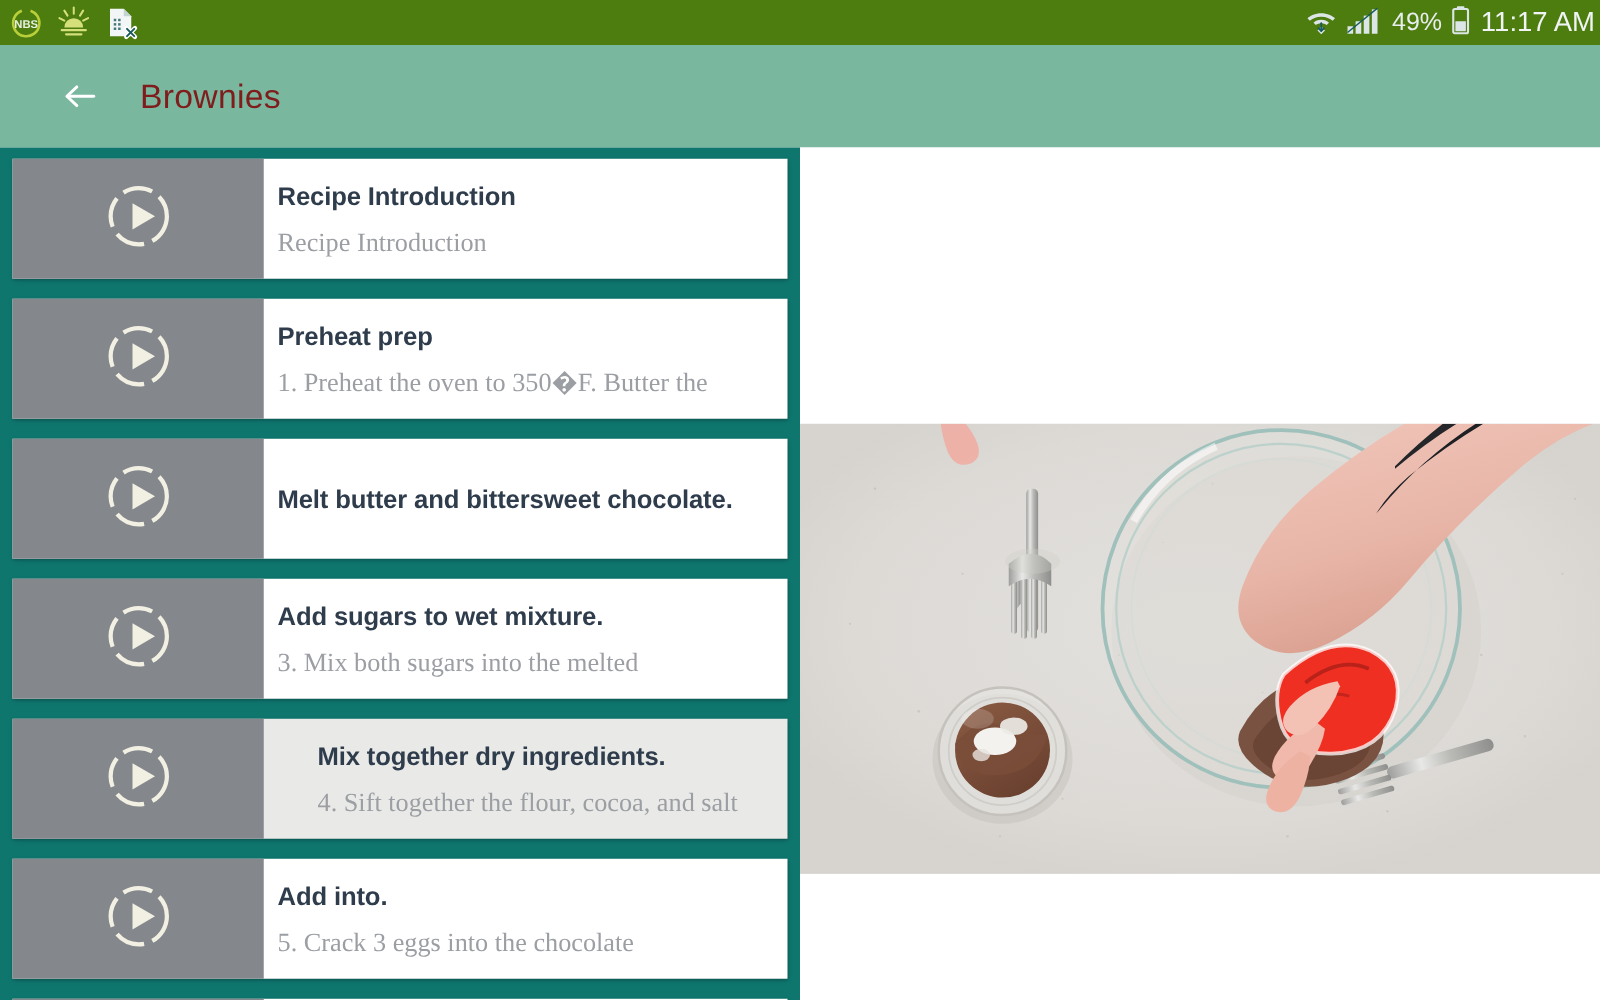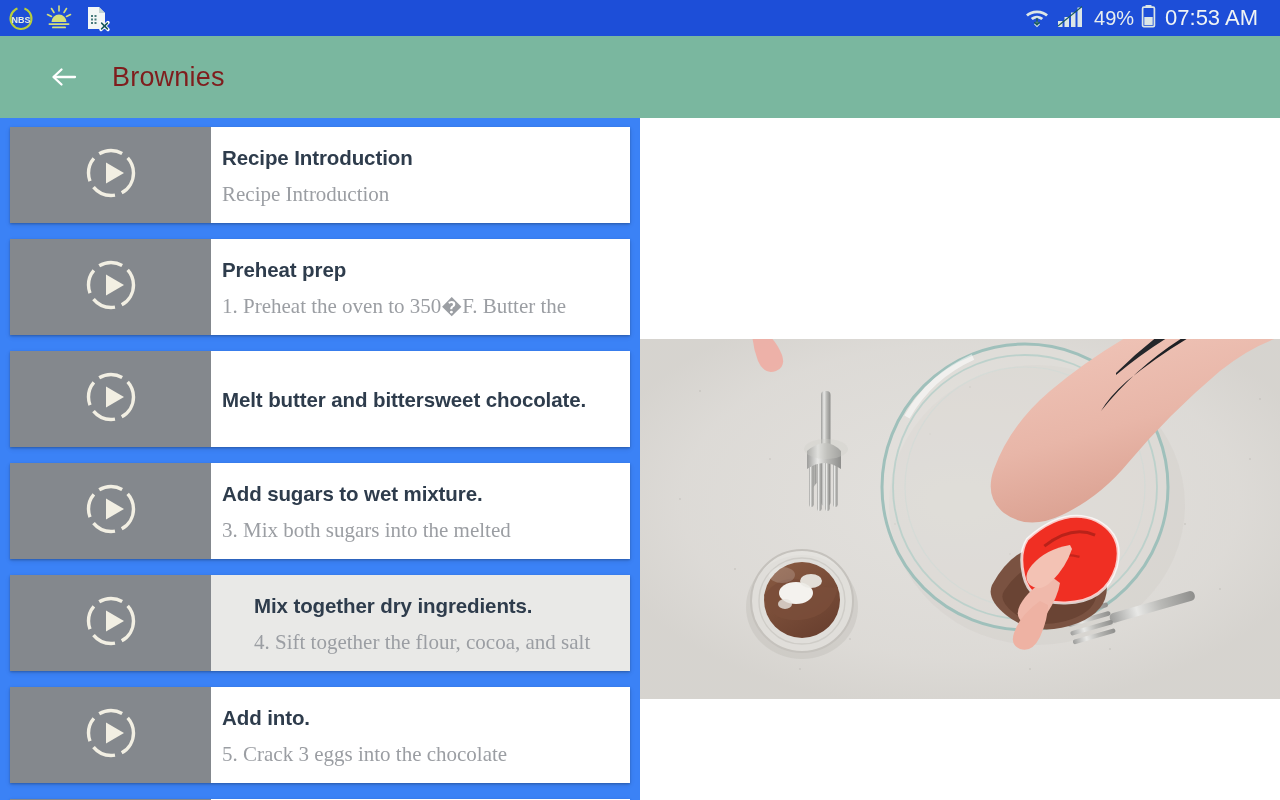--- a/index.html
+++ b/index.html
@@ -7,29 +7,29 @@
     width: 1280px; height: 800px;
     overflow: hidden;
     font-family: "Liberation Sans", sans-serif;
     background: #ffffff;
   }
 
   
   #status-bar {
     position: absolute; top: 0; left: 0;
     width: 1280px; height: 36px;
-    background: #1d4ed8;
+    background: #4d7c0f;
     display: flex; align-items: center;
     color: #e4ecec;
   }
   #status-left { display: flex; align-items: center; gap: 8px; padding-left: 6px; }
   #status-right {
     margin-left: auto;
     display: flex; align-items: center; gap: 7px;
-    padding-right: 22px;
+    padding-right: 4px;
   }
   .notif-icon { width: 30px; height: 30px; display: block; }
   .sys-icon { display: block; }
   #battery-pct {
     font-size: 20px; font-weight: 400; letter-spacing: 0px;
     color: #e8eeee; line-height: 1;
   }
   #clock {
     font-size: 22px; font-weight: 400; color: #f0f4f4;
     line-height: 1; margin-left: 2px;
@@ -55,21 +55,21 @@
   
   #content {
     position: absolute; top: 118px; left: 0;
     width: 1280px; height: 682px;
   }
 
   
   #step-list {
     position: absolute; top: 0; left: 0;
     width: 640px; height: 682px;
-    background: #3b82f6;
+    background: #0f766e;
     overflow: hidden;
   }
   .step-card {
     position: relative;
     margin: 0 10px 16px 10px;
     background: #ffffff;
     display: flex;
     min-height: 96px;
     box-shadow: 0 1px 2px rgba(0,0,0,0.22), 0 2px 5px rgba(0,0,0,0.12);
     cursor: pointer;
@@ -197,21 +197,21 @@
       </svg>
     </span>
     <span id="battery-pct">49%</span>
     <span class="sys-icon">
       <svg width="15" height="24" viewBox="0 0 15 24">
         <rect x="4.5" y="1" width="6" height="2.4" rx="0.6" fill="#dce6e6"></rect>
         <rect x="1.6" y="3.2" width="11.8" height="19.4" rx="1.2" fill="none" stroke="#dce6e6" stroke-width="1.7"></rect>
         <rect x="3.3" y="13" width="8.4" height="8" fill="#dce6e6"></rect>
       </svg>
     </span>
-    <span id="clock">07:53 AM</span>
+    <span id="clock">11:17 AM</span>
   </div>
 </div>
 
 <div id="app-bar">
   <div id="back-button">
     <svg width="32" height="32" viewBox="0 0 32 32">
       <g stroke="#ffffff" stroke-width="2.3" fill="none" stroke-linecap="round" stroke-linejoin="round">
         <line x1="27" y1="16" x2="6" y2="16"></line>
         <polyline points="13.5,8.5 5.5,16 13.5,23.5"></polyline>
       </g>

